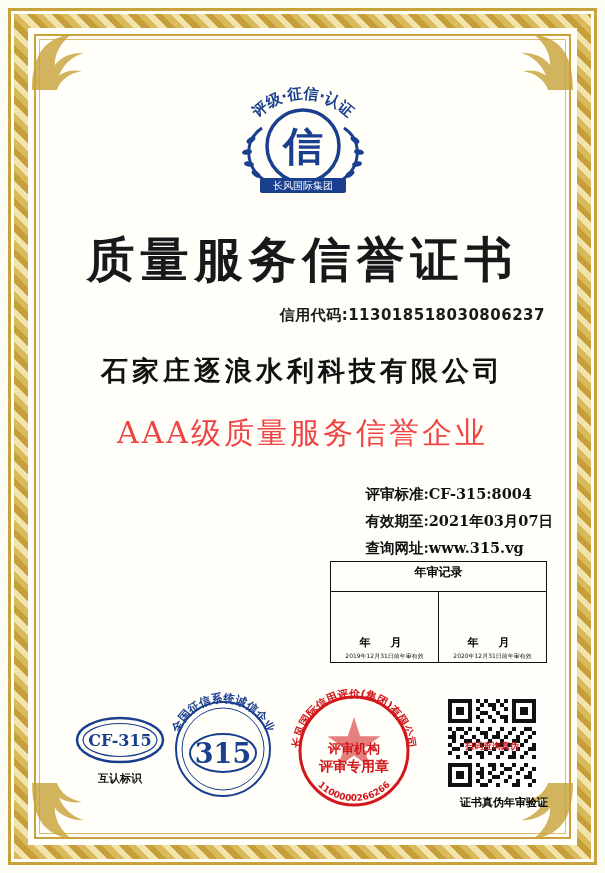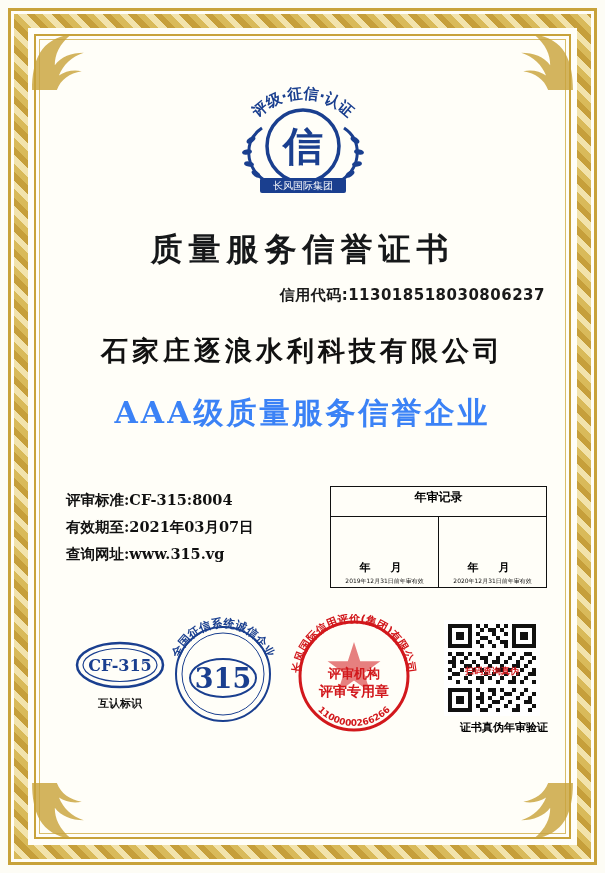--- a/index.html
+++ b/index.html
@@ -55,21 +55,21 @@
   .emblem{
     width:170px;height:140px;margin:22px auto 0 auto;
     position:relative;
   }
   .emblem svg{display:block;width:100%;height:100%;}
 
   .title{
     text-align:center;
     font-family:"DejaVu Sans","Liberation Sans",sans-serif;
     font-weight:bold;
-    font-size:32px;
+    font-size:48px;
     letter-spacing:6px;
     color:#16181a;
     margin-top:14px;
   }
   .credit-row{
     text-align:right;
     margin-top:14px;
     padding-right:8px;
     font-size:15px;
     font-weight:bold;
@@ -81,30 +81,31 @@
     margin-top:28px;
     font-size:27px;
     font-weight:bold;
     letter-spacing:4px;
     color:#111;
   }
   .grade{
     text-align:center;
     margin-top:24px;
     font-size:30px;
-    font-weight:bold;
+    font-weight:normal;
     letter-spacing:3px;
-    color:#3b82f6;
+    color:#ef4444;
     font-family:"DejaVu Serif","Liberation Serif",serif;
   }
   .mid{
-    margin-top:52px;
+    margin-top:26px;
     display:flex;
     justify-content:space-between;
-    align-items:flex-start;
+    align-items:flex-end;
+    flex-direction:column;
   }
   .info{
     font-size:14.5px;
     line-height:27px;
     color:#111;
     font-family:"DejaVu Serif","Liberation Serif",serif;
     font-weight:bold;
     padding-left:14px;
   }
   .info .lbl{letter-spacing:0px;}

